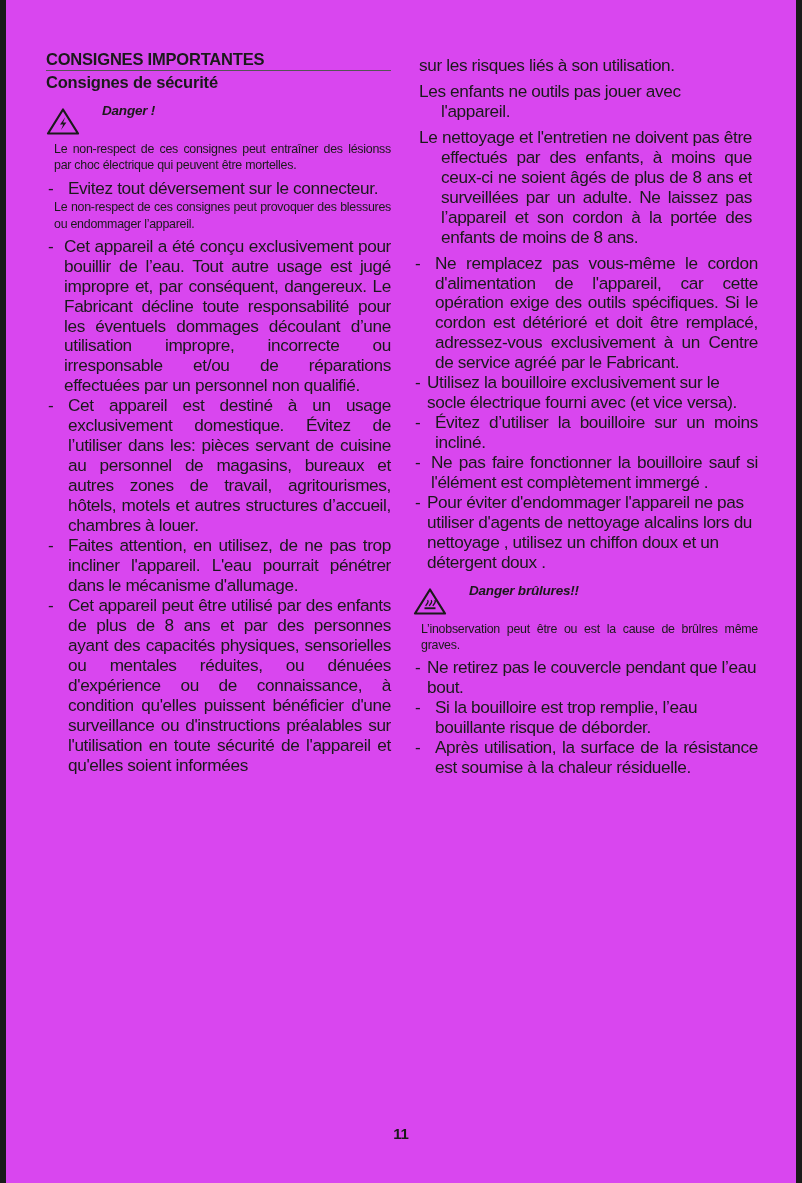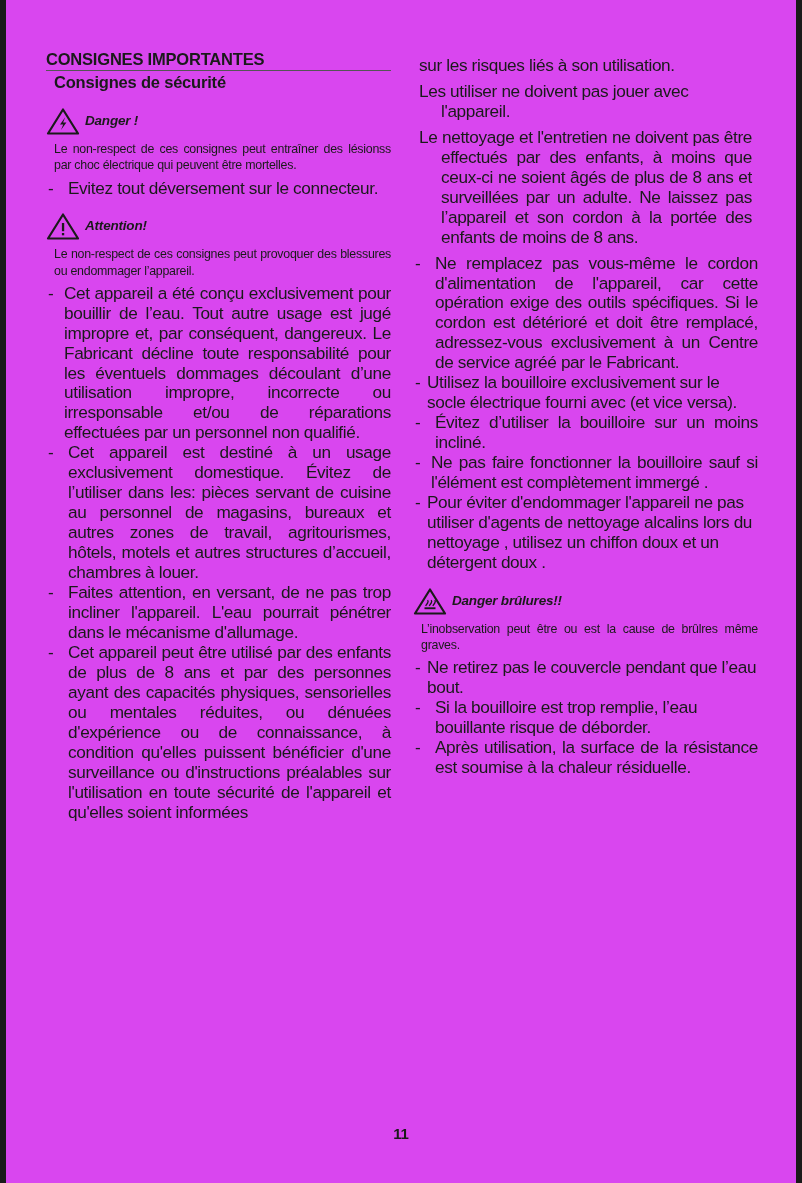--- a/index.html
+++ b/index.html
@@ -52,28 +52,28 @@
     line-height: 1.12;
     margin: 0 0 2px 0;
     border-bottom: 1.6px solid #555;
     padding-bottom: 2px;
   }
   .h-sub {
     font-size: 16.5px;
     font-weight: bold;
     letter-spacing: -0.2px;
     line-height: 1.2;
-    margin: 2px 0 0 8px;
+    margin: 2px 0 0 0;
   }
 
   
   .warn-head {
     display: flex;
-    align-items: center;
-    gap: 5px;
+    align-items: flex-start;
+    gap: 22px;
     margin-top: 14px;
     margin-bottom: 1px;
   }
   .warn-icon {
     display: block;
     flex: 0 0 auto;
   }
   .warn-title {
     font-size: 13.5px;
     font-weight: bold;
@@ -162,54 +162,44 @@
         </div>
         <p class="warn-body">Le non-respect de ces consignes peut entraîner des lésionss par choc électrique qui peuvent être mortelles.</p>
         <ul class="blist">
           <li class="j">
             <span class="dash">-</span><span>Evitez tout déversement sur le connecteur.</span>
           </li>
         </ul>
       </div>
 
       <div>
-        <div class="warn-head">
-          <span class="warn-icon">
-            <svg width="34" height="29" viewBox="0 0 34 29" aria-hidden="true">
-              <path d="M17 2.5 L32 26.5 L2 26.5 Z" fill="none" stroke="#1a1a1a" stroke-width="2.2" stroke-linejoin="round"></path>
-              <rect x="15.9" y="11.0" width="2.3" height="8.2" fill="#1a1a1a"></rect>
-              <rect x="15.9" y="21.0" width="2.3" height="2.3" fill="#1a1a1a"></rect>
-            </svg>
-          </span>
-          <span class="warn-title">Attention!</span>
-        </div>
         <p class="warn-body">Le non-respect de ces consignes peut provoquer des blessures ou endommager l’appareil.</p>
         <ul class="blist">
           <li class="j pl18">
             <span class="dash">-</span><span>Cet appareil a été conçu exclusivement pour bouillir de l’eau. Tout autre usage est jugé impropre et, par conséquent, dangereux. Le Fabricant décline toute responsabilité pour les éventuels dommages découlant d’une utilisation impropre, incorrecte ou irresponsable et/ou de réparations effectuées par un personnel non qualifié.</span>
           </li>
           <li class="j">
             <span class="dash">-</span><span>Cet appareil est destiné à un usage exclusivement domestique. Évitez de l’utiliser dans les: pièces servant de cuisine au personnel de magasins, bureaux et autres zones de travail, agritourismes, hôtels, motels et autres structures d’accueil, chambres à louer.</span>
           </li>
           <li class="j">
-            <span class="dash">-</span><span>Faites attention, en versant, de ne pas trop incliner l'appareil. L'eau pourrait pénétrer dans le mécanisme d'allumage.</span>
+            <span class="dash">-</span><span>Faites attention, en utilisez, de ne pas trop incliner l'appareil. L'eau pourrait pénétrer dans le mécanisme d'allumage.</span>
           </li>
           <li class="j">
             <span class="dash">-</span><span>Cet appareil peut être utilisé par des enfants de plus de 8 ans et par des personnes ayant des capacités physiques, sensorielles ou mentales réduites, ou dénuées d'expérience ou de connaissance, à condition qu'elles puissent bénéficier d'une surveillance ou d'instructions préalables sur l'utilisation en toute sécurité de l'appareil et qu'elles soient informées</span>
           </li>
         </ul>
       </div>
 
     </div>
 
     <div class="col">
 
       <p class="plainpara">sur les risques liés à son utilisation.</p>
 
-      <p class="plainpara">Les utiliser ne doivent pas jouer avec l'appareil.</p>
+      <p class="plainpara">Les enfants ne outils pas jouer avec l'appareil.</p>
 
       <p class="plainpara" style="text-align:justify;">Le nettoyage et l'entretien ne doivent pas être effectués par des enfants, à moins que ceux-ci ne soient âgés de plus de 8 ans et surveillées par un adulte. Ne laissez pas l’appareil et son cordon à la portée des enfants de moins de 8 ans.</p>
 
       <ul class="blist">
         <li class="j">
           <span class="dash">-</span><span>Ne remplacez pas vous-même le cordon d'alimentation de l'appareil, car cette opération exige des outils spécifiques. Si le cordon est détérioré et doit être remplacé, adressez-vous exclusivement à un Centre de service agréé par le Fabricant.</span>
         </li>
         <li class="nj pl14">
           <span class="dash">-</span><span>Utilisez la bouilloire exclusivement sur le socle électrique fourni avec (et vice versa).</span>
         </li>

